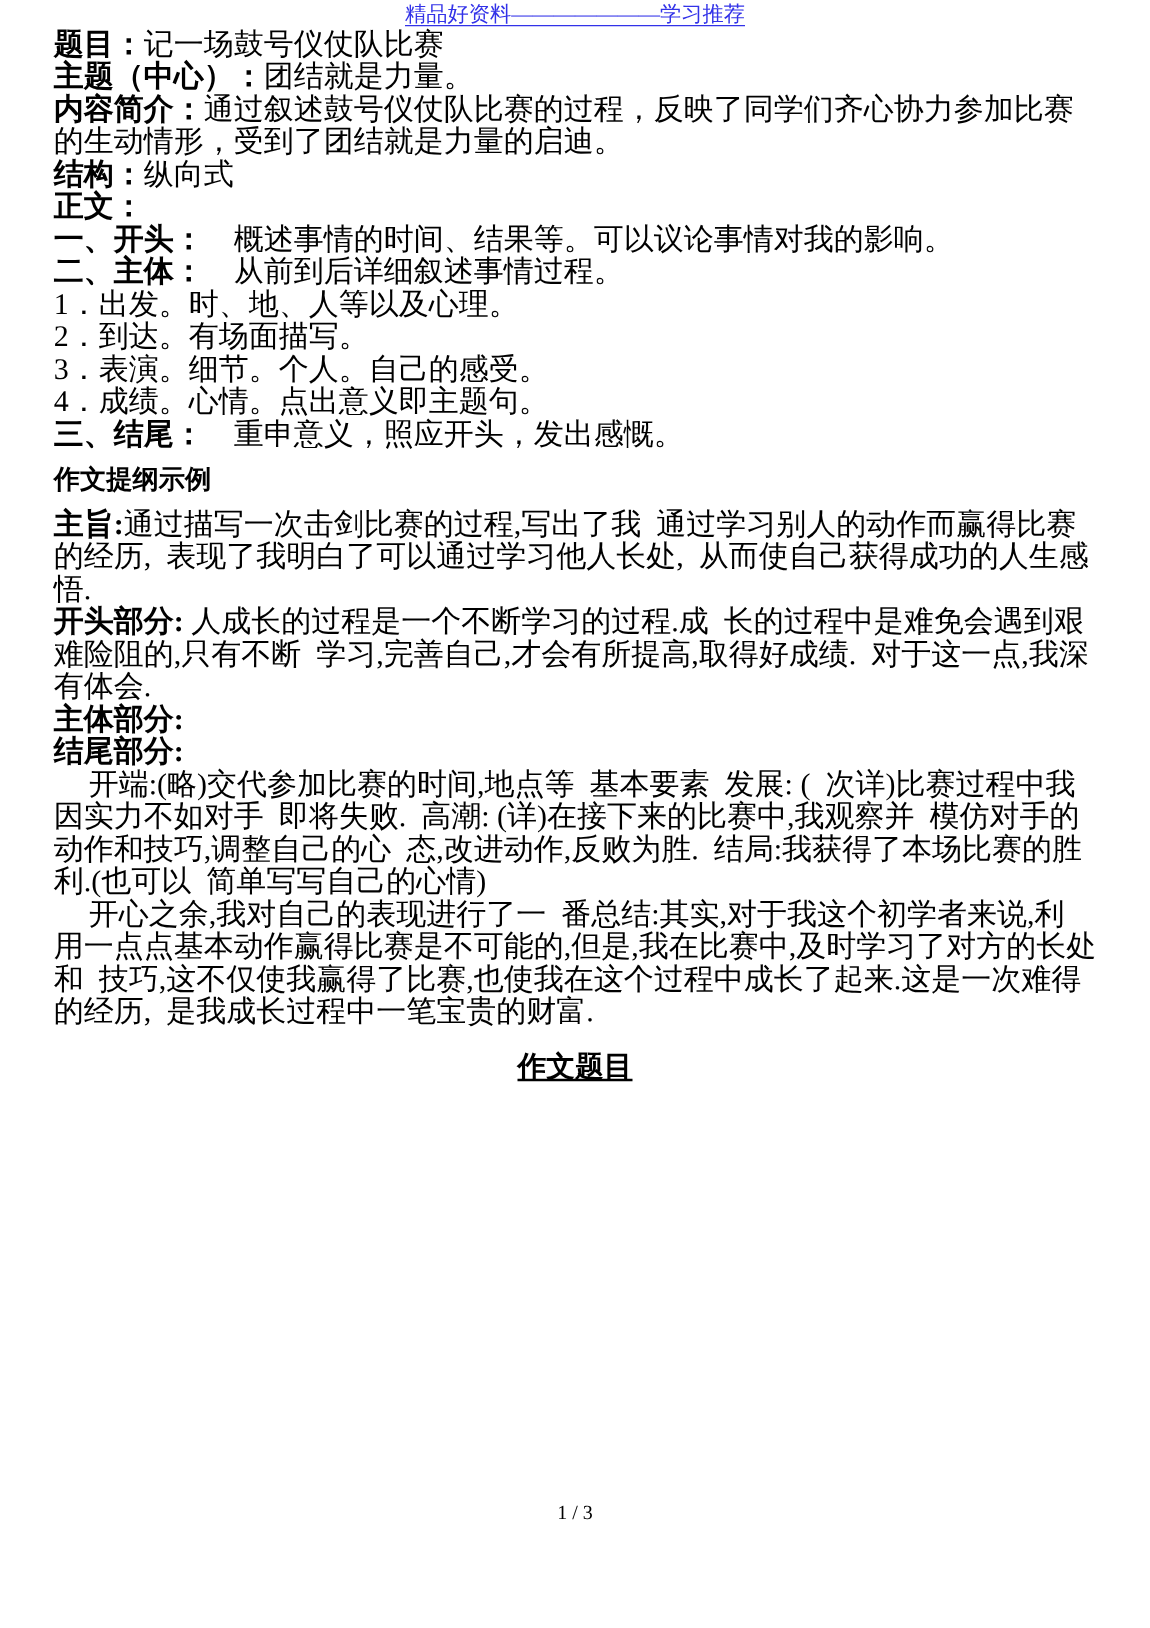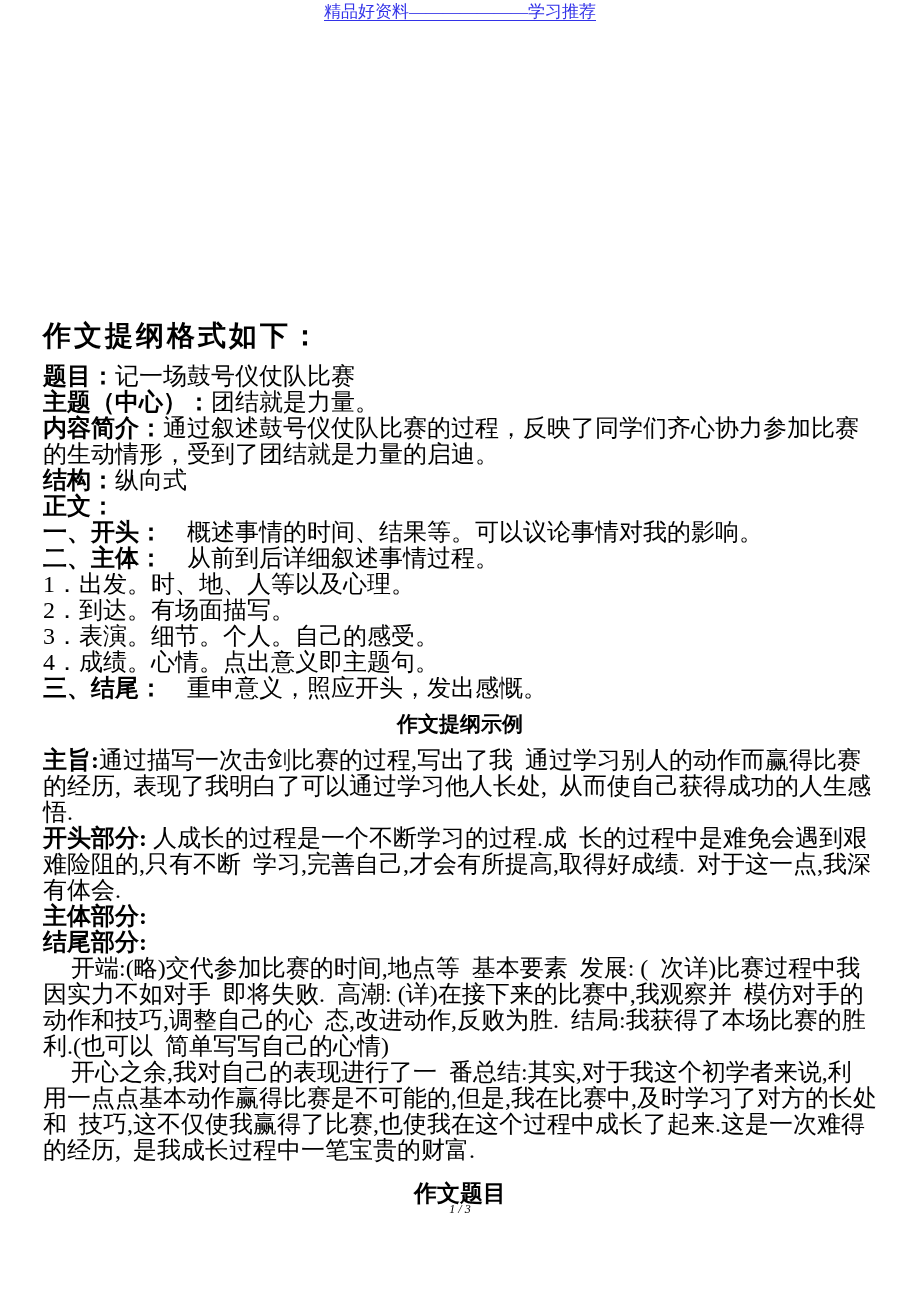--- a/index.html
+++ b/index.html
@@ -46,66 +46,65 @@
     text-align: left;
   }
   .para .label {
     font-weight: bold;
   }
   .indent {
     text-indent: 28px;
   }
   .center-heading {
     margin: 8px 0 8px 0;
-    text-align: center;
+    text-align: left;
     font-size: 21px;
     font-weight: bold;
     line-height: 30px;
     font-family: "Liberation Sans", "DejaVu Sans", sans-serif;
   }
   .topics-heading {
     margin: 16px 0 18px 0;
     text-align: center;
     font-size: 23px;
     font-weight: bold;
     line-height: 30px;
     font-family: "Liberation Serif", "DejaVu Serif", serif;
+    text-decoration: underline;
   }
   .topic-line {
     margin: 0;
     font-size: 20px;
     line-height: 32px;
     white-space: pre-wrap;
   }
   .topic-line .label {
     font-weight: bold;
   }
   .footer {
     position: absolute;
     left: 0;
     right: 0;
     top: 1202px;
     text-align: center;
-    font-size: 12px;
+    font-size: 16px;
     color: #000000;
-    font-style: italic;
   }
 </style>
 </head>
 <body>
 
 <div class="page">
 
   <div class="header">
     <a href="#" class="header-link">精品好资料———————学习推荐</a>
   </div>
 
   <div class="content">
 
-    <h1 class="main-title">作文提纲格式如下：</h1>
 
     <p class="para"><span class="label">题目：</span><span>记一场鼓号仪仗队比赛</span></p>
     <p class="para"><span class="label">主题（中心）：</span><span>团结就是力量。</span></p>
     <p class="para"><span class="label">内容简介：</span><span>通过叙述鼓号仪仗队比赛的过程，反映了同学们齐心协力参加比赛的生动情形，受到了团结就是力量的启迪。</span></p>
     <p class="para"><span class="label">结构：</span><span>纵向式</span></p>
     <p class="para"><span class="label">正文：</span><span></span></p>
     <p class="para"><span class="label">一、开头：</span><span>　概述事情的时间、结果等。可以议论事情对我的影响。</span></p>
     <p class="para"><span class="label">二、主体：</span><span>　从前到后详细叙述事情过程。</span></p>
     <p class="para"><span class="label"></span><span>1．出发。时、地、人等以及心理。</span></p>
     <p class="para"><span class="label"></span><span>2．到达。有场面描写。</span></p>

